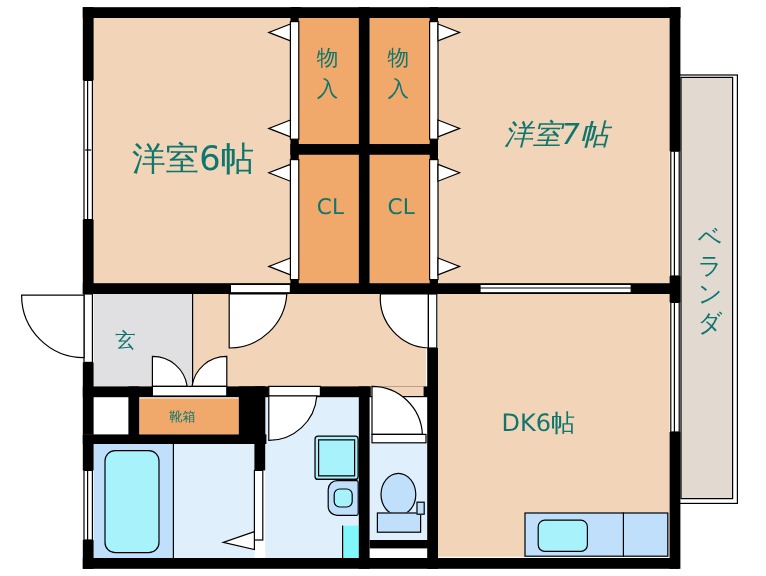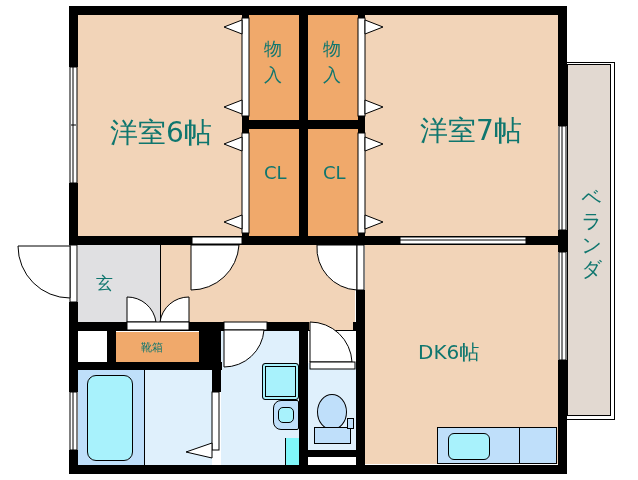--- a/index.html
+++ b/index.html
@@ -23,21 +23,21 @@
 <div class="room" style="left:249px;top:14px;width:50px;height:106px;background:#f0a96b;"></div>
 <div class="lbl" style="left:262px;top:36px;width:20px;font-size:18px;line-height:26px;white-space:normal;">物入</div>
 <div class="room" style="left:308px;top:14px;width:50px;height:106px;background:#f0a96b;"></div>
 <div class="lbl" style="left:321px;top:36px;width:20px;font-size:18px;line-height:26px;white-space:normal;">物入</div>
 <div class="room" style="left:249px;top:129px;width:50px;height:107px;background:#f0a96b;"></div>
 <div class="lbl" style="left:264px;top:160px;width:16px;font-size:18px;line-height:26px;white-space:normal;">CL</div>
 <div class="room" style="left:308px;top:129px;width:50px;height:107px;background:#f0a96b;"></div>
 <div class="lbl" style="left:323px;top:160px;width:16px;font-size:18px;line-height:26px;white-space:normal;">CL</div>
 
 <div class="room" style="left:364px;top:14px;width:194px;height:222px;background:#f2d4b8;"></div>
-<div class="lbl" style="left:420px;top:112px;font-size:28px;">洋室7帖</div>
+<div class="lbl" style="left:420px;top:96px;font-size:24px;font-style:italic;">洋室7帖</div>
 
 <div class="room" style="left:160px;top:245px;width:195px;height:80px;background:#f2d4b8;"></div>
 
 <div class="room" style="left:78px;top:245px;width:82px;height:77px;background:#e0e0e2;border-right:1px solid #000;"></div>
 <div class="lbl" style="left:96px;top:272px;font-size:17px;">玄</div>
 
 <div class="room" style="left:365px;top:245px;width:193px;height:219px;background:#f2d4b8;"></div>
 <div class="lbl" style="left:418px;top:339px;font-size:20px;">DK6帖</div>
 <div class="abs" style="left:437px;top:427px;width:120px;height:37px;background:#bfdffa;border:1px solid #000;box-sizing:border-box;"></div>
 <div class="abs" style="left:519px;top:427px;width:1px;height:37px;background:#000;"></div>

